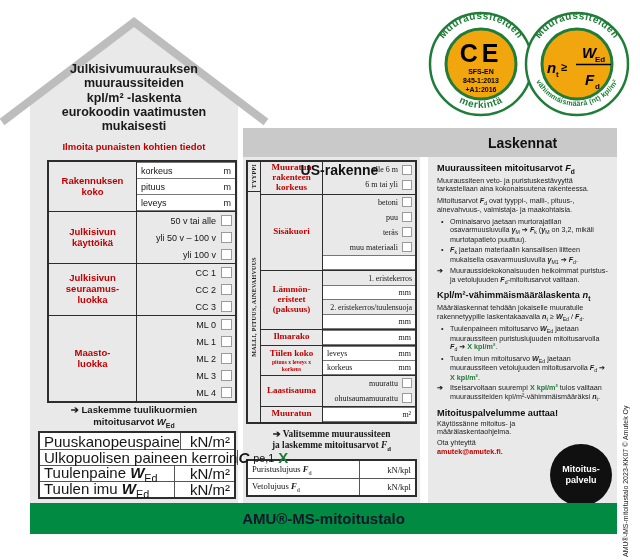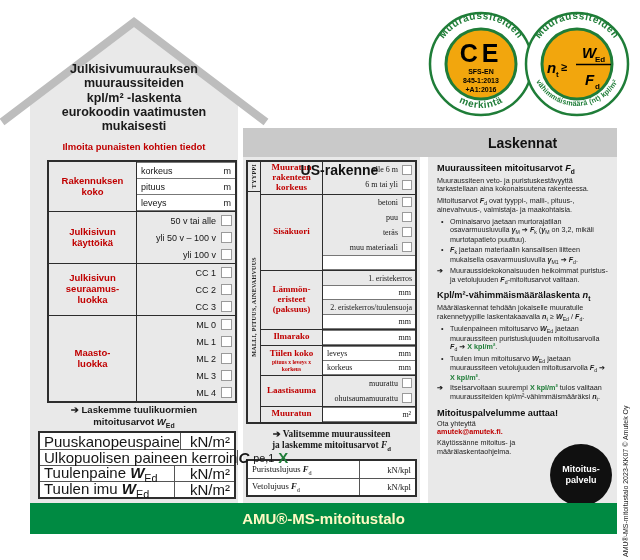--- a/index.html
+++ b/index.html
@@ -86,21 +86,21 @@
   #formula-badge{left:521px;top:8px;}
   svg text{font-family:"Liberation Sans",sans-serif;}
   .ring-text{font-size:10px;font-weight:bold;fill:#1f7d38;letter-spacing:0.6px;}
   .ring-small{font-size:7.2px;font-weight:bold;fill:#1f7d38;letter-spacing:0.2px;}
   .ce-mark{font-size:25px;font-weight:bold;letter-spacing:4px;fill:#000;}
   .ce-line{font-size:7px;font-weight:bold;fill:#000;}
   .fx{font-size:15px;font-weight:bold;font-style:italic;fill:#000;}
   .fs{font-size:8px;font-weight:bold;fill:#000;}
   .frel{font-size:11px;font-weight:bold;fill:#000;}
   
-  #green-bar{position:absolute;left:30px;top:503px;width:587px;height:31px;background:#008a42;color:#fef9c3;
+  #green-bar{position:absolute;left:30px;top:503px;width:587px;height:31px;background:#008a42;color:#0f172a;
              display:flex;align-items:center;justify-content:center;font-weight:bold;font-size:15px;z-index:3;}
   #side-note{position:absolute;left:622px;top:557px;transform-origin:0 0;transform:rotate(-90deg);
              font-size:7px;color:#222;white-space:nowrap;z-index:3;}
 </style>
 </head>
 <body>
 
 <div id="canvas">
 
   <svg id="house-shape" width="640" height="560">
@@ -384,23 +384,23 @@
         </div>
         <div class="c-li">
           <span class="marker">•</span>
           <span class="li-body"><span>Tuulen imun mitoitusarvo </span><span class="sym">W</span><sub>Ed</sub><span> jaetaan muuraussiteen vetolujuuden mitoitusarvolla </span><span class="sym">F</span><sub>d</sub><span> ➔ </span><span class="grn">X kpl/m²</span><span>.</span></span>
         </div>
         <div class="c-li arrow">
           <span class="marker">➔</span>
           <span class="li-body"><span>Itseisarvoltaan suurempi </span><span class="grn">X kpl/m²</span><span> tulos valitaan muuraussiteiden kpl/m²-vähimmäismääräksi </span><span class="sym">n</span><sub>t</sub><span>.</span></span>
         </div>
         <div class="c-h3"><span>Mitoituspalvelumme auttaa!</span></div>
-        <div class="c-p" style="white-space: pre-line;"><span>Ota yhteyttä</span><br><span class="rd">amutek@amutek.fi.</span></div>
         <div class="c-p" style="white-space: pre-line;"><span>Käytössänne mitoitus- ja
 määrälaskentaohjelma.</span></div>
+        <div class="c-p" style="white-space: pre-line;"><span>Ota yhteyttä</span><br><span class="rd">amutek@amutek.fi.</span></div>
       </div>
     <div id="service-circle">
       <span>Mitoitus-</span>
       <span>palvelu</span>
     </div>
   </div>
 
   <svg class="badge" id="ce-badge" viewBox="0 0 112 112">
     <circle cx="56" cy="56" r="51" fill="#ffffff" stroke="#1f7d38" stroke-width="2.5"></circle>
     <circle cx="56" cy="56" r="35" fill="#f2a60d" stroke="#1f7d38" stroke-width="3"></circle>

